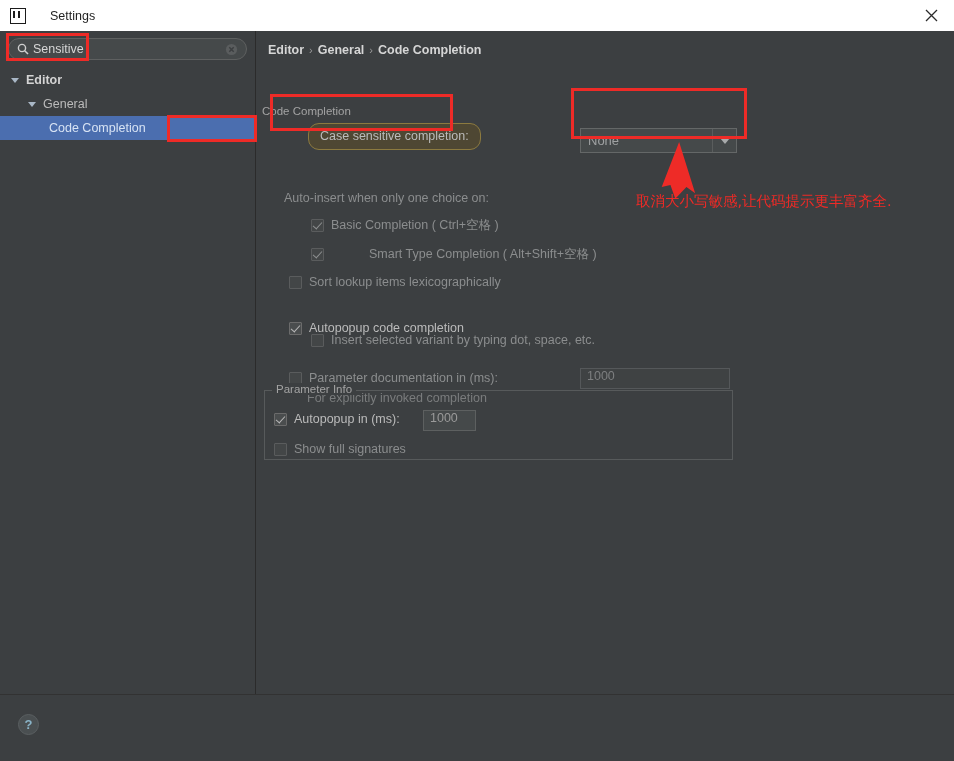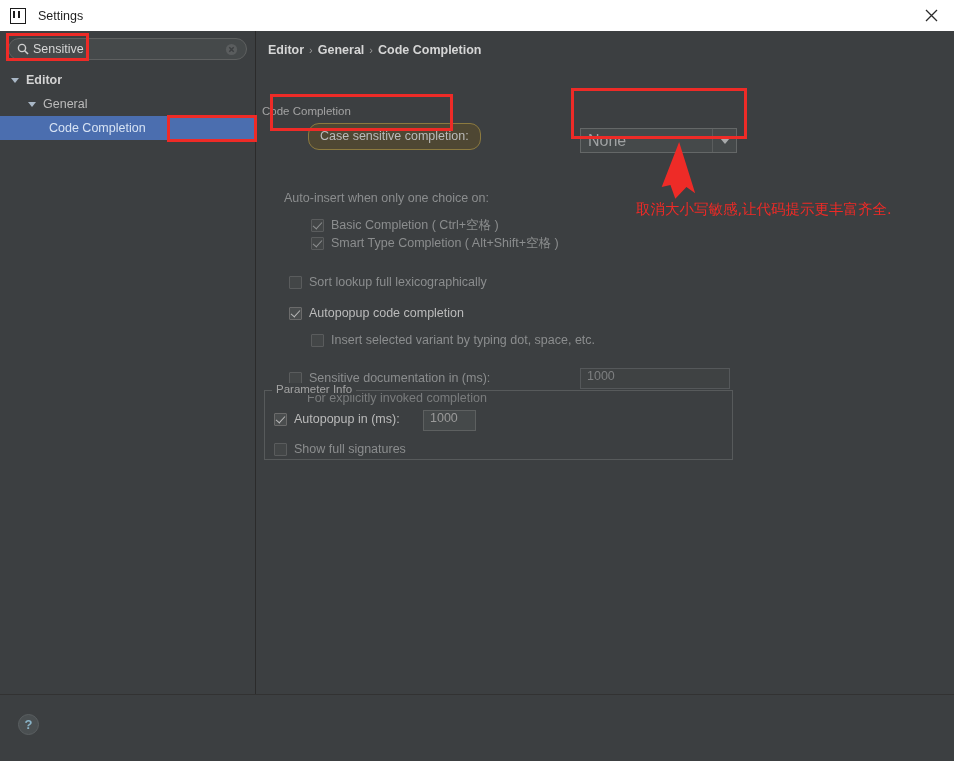--- a/index.html
+++ b/index.html
@@ -23,21 +23,21 @@
     background: #ffffff;
     border-bottom: 1px solid #c8c8c8;
     display: flex;
     align-items: center;
     position: relative;
   }
   .titlebar-left {
     display: flex;
     align-items: center;
     padding-left: 10px;
-    gap: 12px;
+    gap: 24px;
   }
   .ij-logo {
     width: 16px;
     height: 16px;
     position: relative;
     background: #ffffff;
     border: 1.5px solid #1b1b1b;
     box-sizing: border-box;
   }
   .ij-logo::before {
@@ -243,21 +243,21 @@
     border: 1px solid #646767;
     display: flex;
     align-items: center;
     box-sizing: border-box;
     cursor: pointer;
   }
   .combo-value {
     flex: 1;
     padding-left: 7px;
     color: #9fa1a2;
-    font-size: 16px;
+    font-size: 13px;
   }
   .combo-arrow {
     width: 23px;
     height: 100%;
     border-left: 1px solid #5a5d5d;
     display: flex;
     align-items: center;
     justify-content: center;
   }
   .combo-arrow::after {
@@ -419,43 +419,43 @@
 
       <div class="row" style="left:28px; top:134px;">
         <span class="lbl dim">Auto-insert when only one choice on:</span>
       </div>
 
       <div class="row" style="left:55px; top:160px;">
         <span class="cb checked disabled"></span>
         <span class="lbl dim">Basic Completion ( Ctrl+空格 )</span>
       </div>
 
-      <div class="row" style="left:55px; top:178px;">
+      <div class="row" style="left:55px; top:189px;gap:38px;">
         <span class="cb checked disabled"></span>
         <span class="lbl dim">Smart Type Completion ( Alt+Shift+空格 )</span>
       </div>
 
       <div class="row" style="left:33px; top:218px;">
         <span class="cb disabled"></span>
-        <span class="lbl dim">Sort lookup full lexicographically</span>
-      </div>
-
-      <div class="row" style="left:33px; top:249px;justify-content:flex-end;">
+        <span class="lbl dim">Sort lookup items lexicographically</span>
+      </div>
+
+      <div class="row" style="left:33px; top:264px;justify-content:flex-end;">
         <span class="cb checked"></span>
         <span class="lbl">Autopopup code completion</span>
       </div>
 
       <div class="row" style="left:55px; top:276px;">
         <span class="cb disabled"></span>
         <span class="lbl dim">Insert selected variant by typing dot, space, etc.</span>
       </div>
 
       <div class="row" style="left:33px; top:314px;">
         <span class="cb disabled"></span>
-        <span class="lbl dim">Sensitive documentation in (ms):</span>
+        <span class="lbl dim">Parameter documentation in (ms):</span>
       </div>
 
       <div class="tfield disabled" style="position:absolute; left:324px; top:311px; width:150px;">
         <span>1000</span>
       </div>
 
       <div class="row" style="left:51px; top:334px;">
         <span class="lbl dimmer">For explicitly invoked completion</span>
       </div>
 
@@ -490,13 +490,13 @@
 
 <div class="annot-box" style="left:6px;  top:33px;  width:83px;  height:28px;"></div>
 <div class="annot-box" style="left:167px; top:115px; width:90px; height:27px;"></div>
 <div class="annot-box" style="left:270px; top:94px;  width:183px; height:37px;"></div>
 <div class="annot-box" style="left:571px; top:88px;  width:176px; height:51px;"></div>
 
 <svg class="annot-arrow" style="left:660px; top:138px;" width="80" height="70" viewBox="0 0 80 70">
   <path d="M12 6 L40 52 L30 48 L22 62 L14 50 L6 54 Z" fill="#ee2b27" transform="rotate(14 24 34)"></path>
 </svg>
 
-<div class="annot-text" style="left:636px; top:200px;">取消大小写敏感,让代码提示更丰富齐全.</div>
+<div class="annot-text" style="left:636px; top:192px;">取消大小写敏感,让代码提示更丰富齐全.</div>
 
 </body></html>

